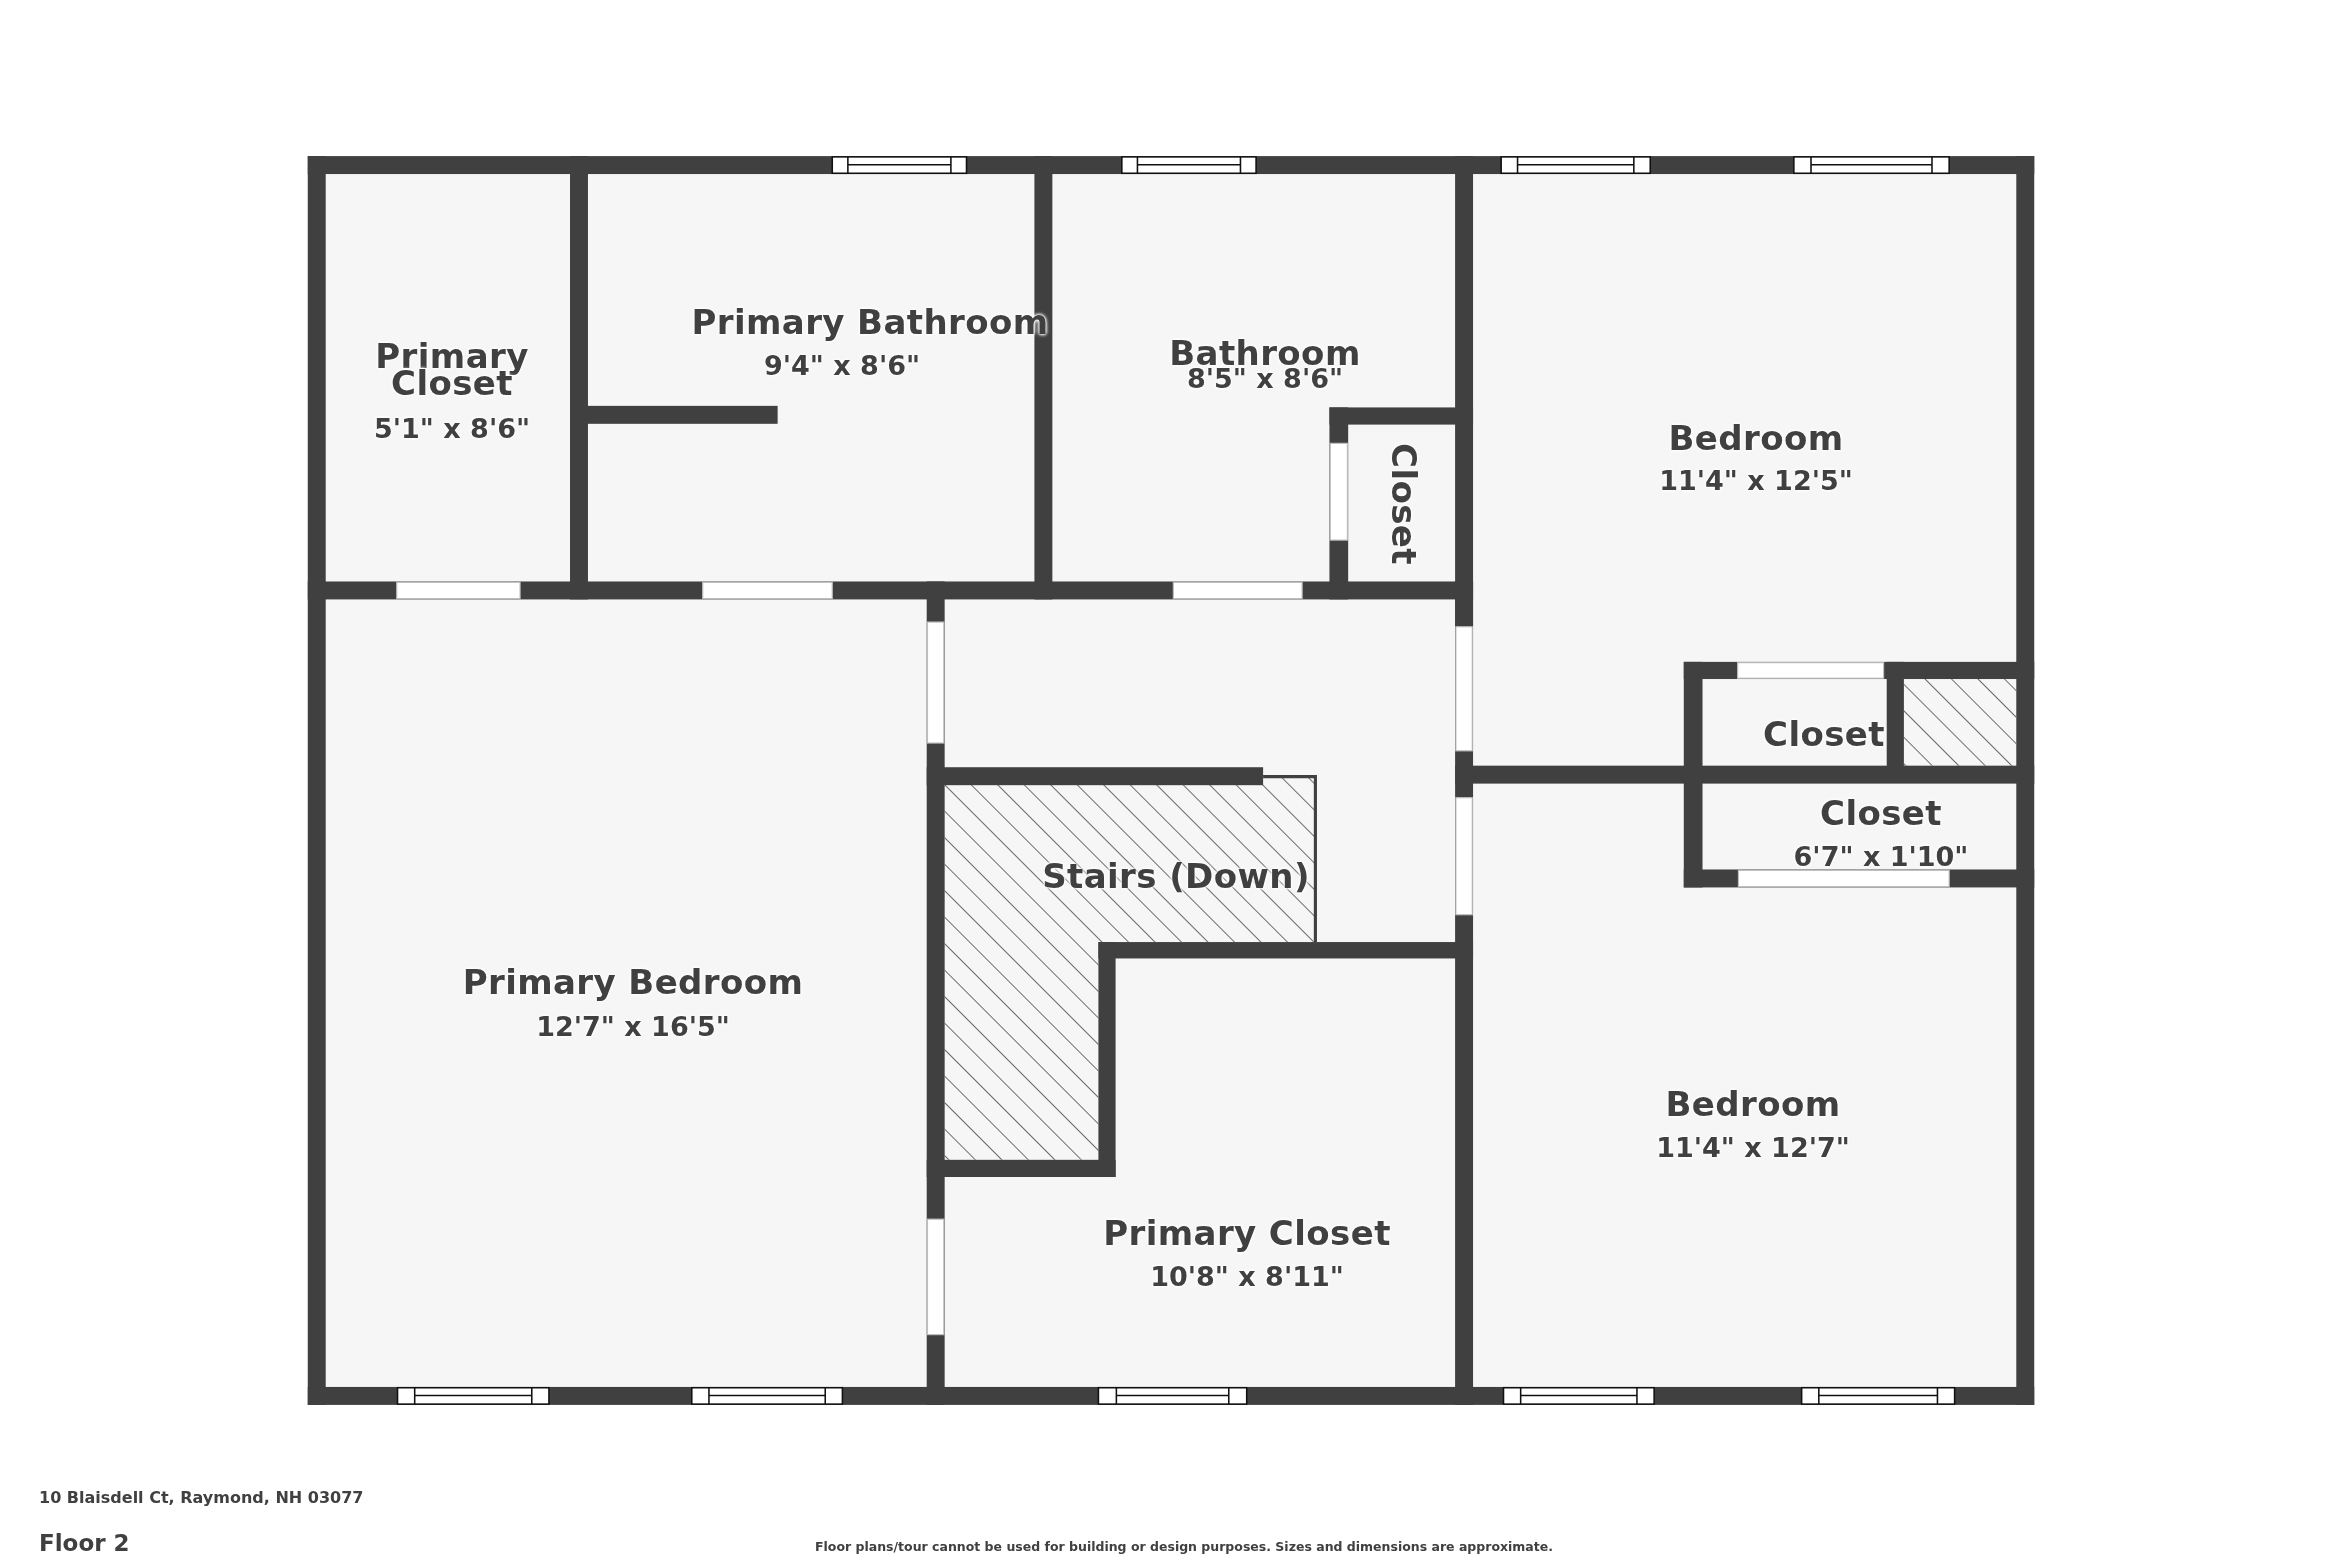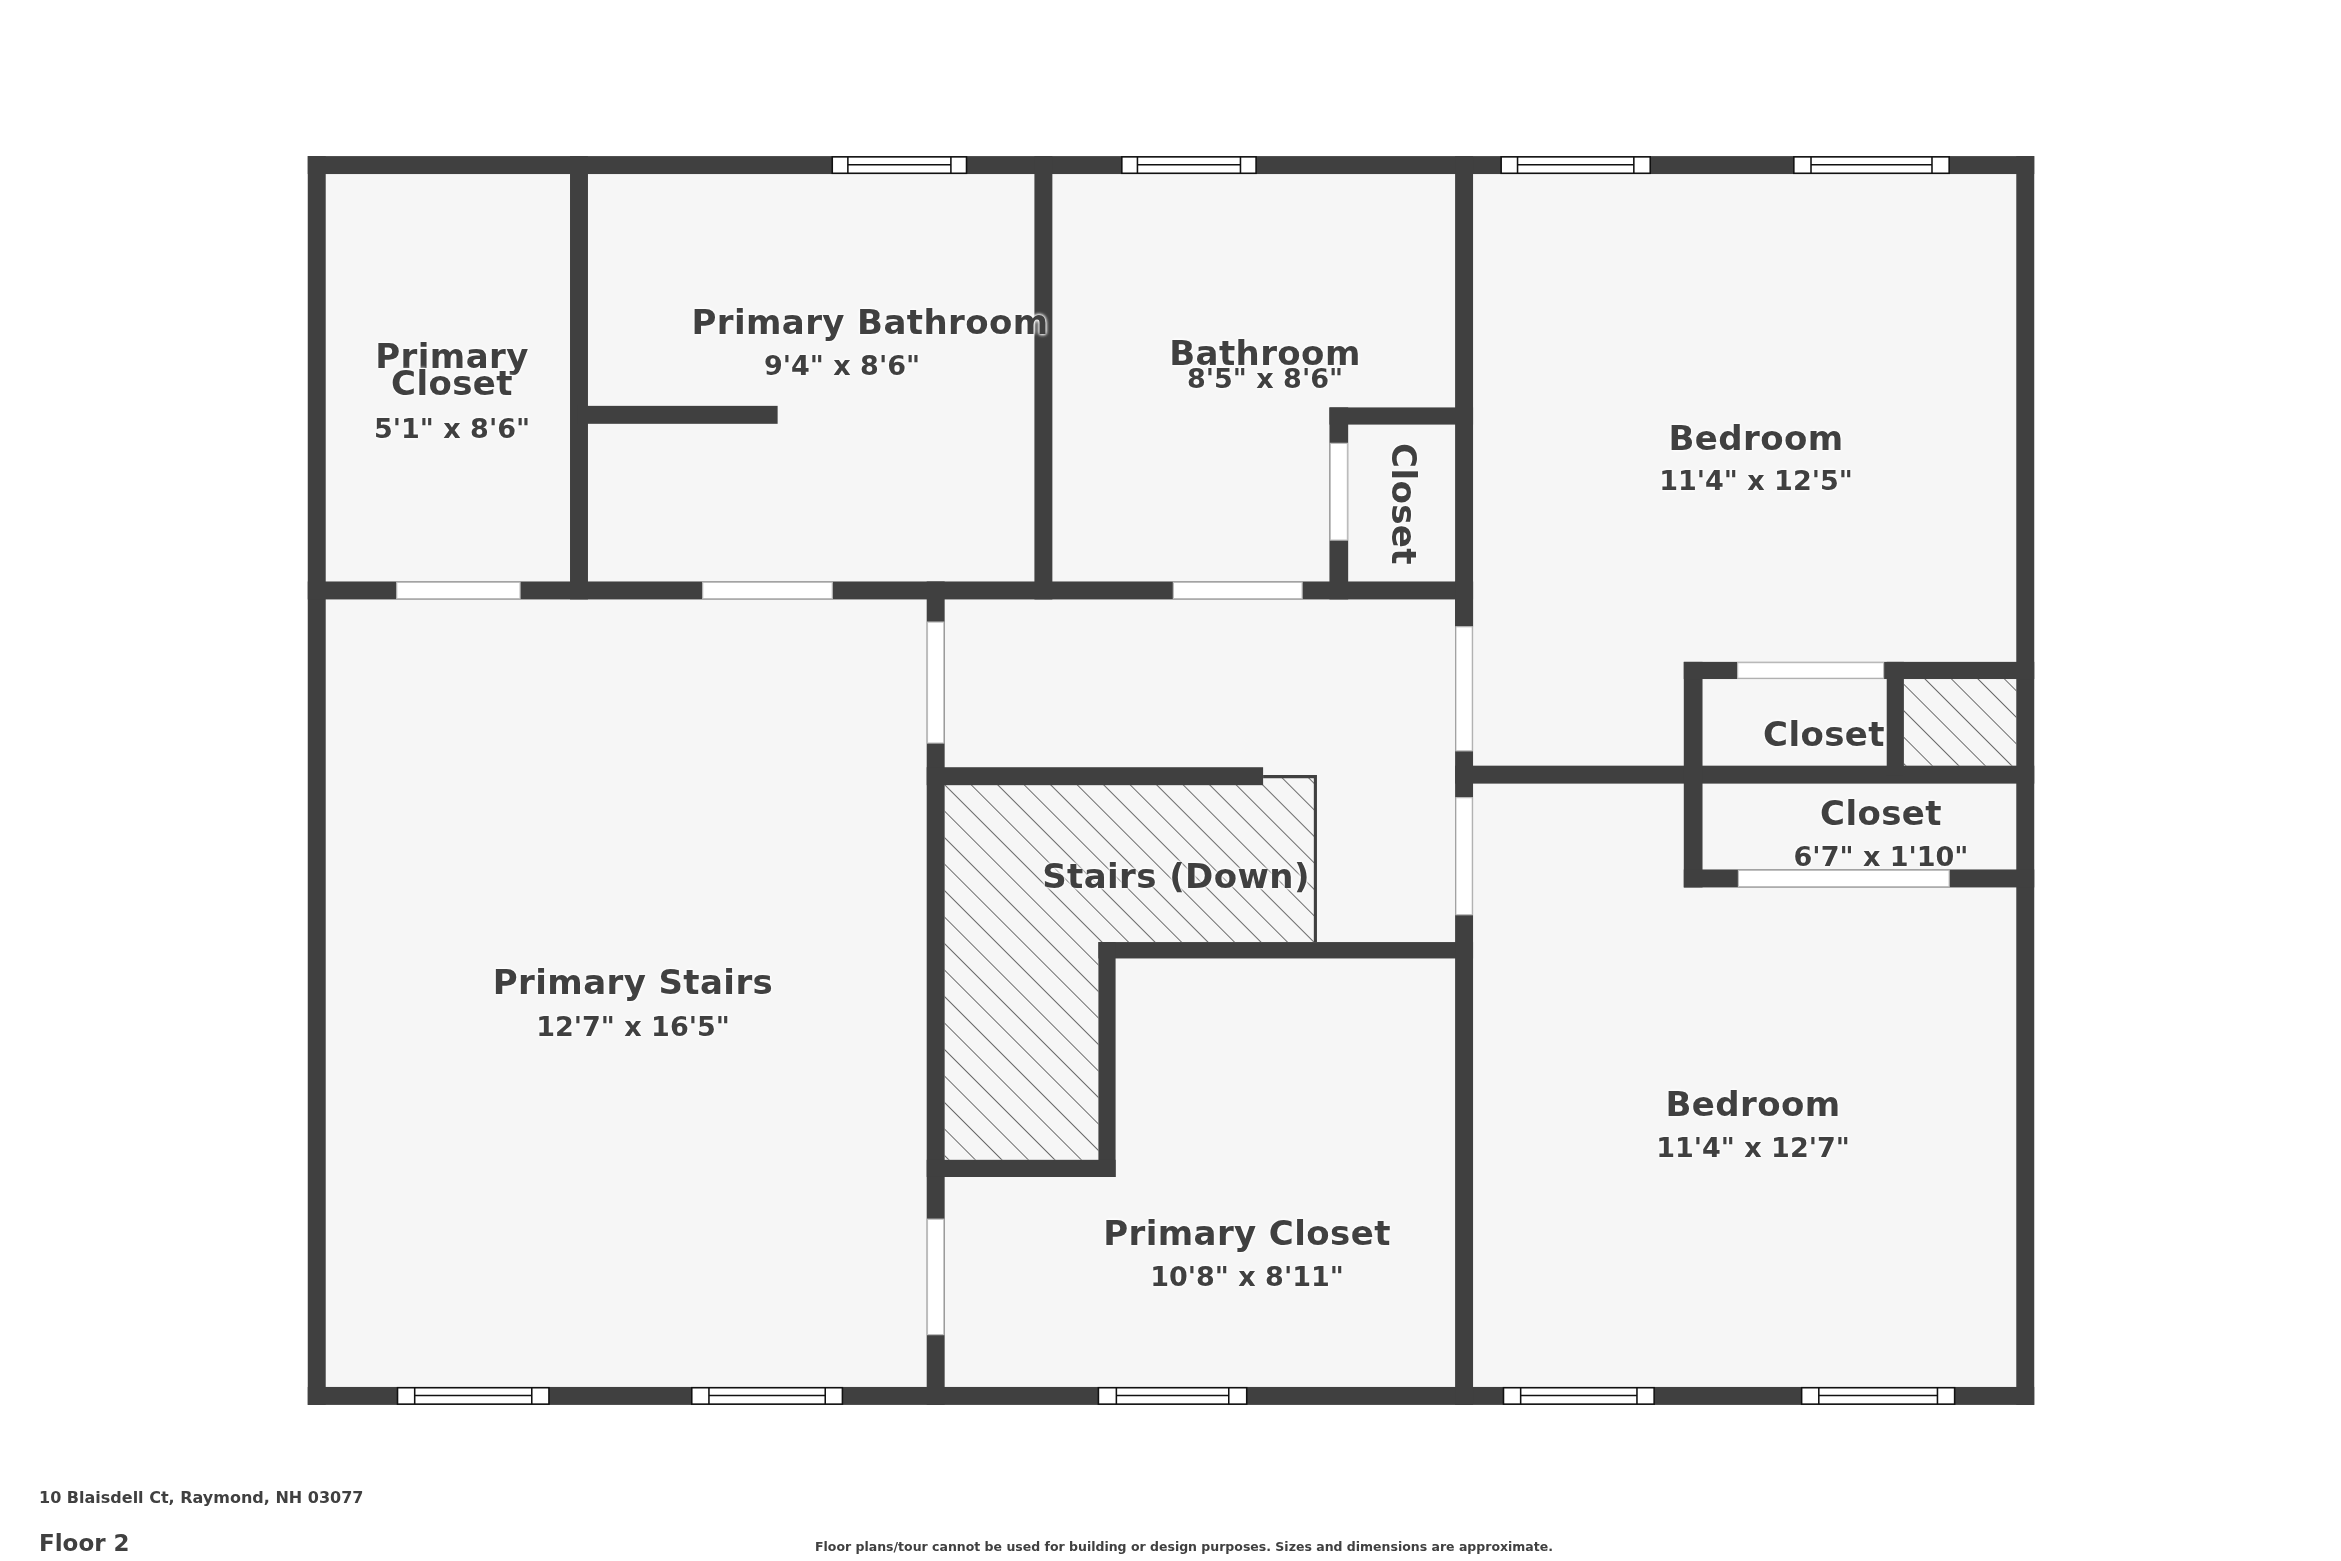--- a/index.html
+++ b/index.html
@@ -160,21 +160,21 @@
 <div class="lbl title" style="left:1756px; top:438px;">Bedroom</div>
 <div class="lbl dim" style="left:1756px; top:480px;">11'4" x 12'5"</div>
 
 <div class="lbl title" style="left:1824px; top:734px;">Closet</div>
 
 <div class="lbl title" style="left:1881px; top:813px;">Closet</div>
 <div class="lbl dim" style="left:1881px; top:856px;">6'7" x 1'10"</div>
 
 <div class="lbl title" style="left:1176px; top:876px;">Stairs (Down)</div>
 
-<div class="lbl title" style="left:633px; top:982px;">Primary Stairs</div>
+<div class="lbl title" style="left:633px; top:982px;">Primary Bedroom</div>
 <div class="lbl dim" style="left:633px; top:1026px;">12'7" x 16'5"</div>
 
 <div class="lbl title" style="left:1753px; top:1104px;">Bedroom</div>
 <div class="lbl dim" style="left:1753px; top:1147px;">11'4" x 12'7"</div>
 
 <div class="lbl title" style="left:1247px; top:1233px;">Primary Closet</div>
 <div class="lbl dim" style="left:1247px; top:1276px;">10'8" x 8'11"</div>
 
 <div class="foot addr">10 Blaisdell Ct, Raymond, NH 03077</div>
 <div class="foot floor">Floor 2</div>

